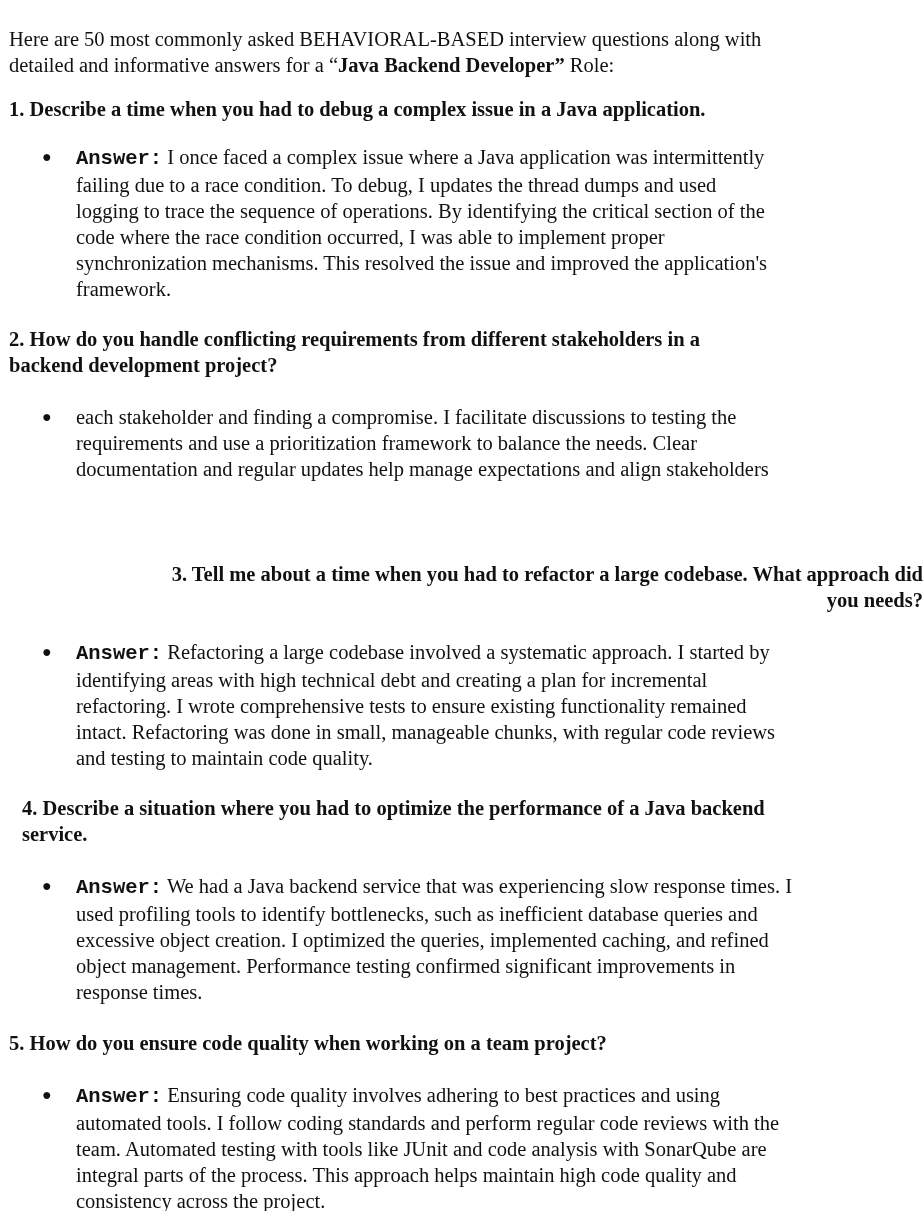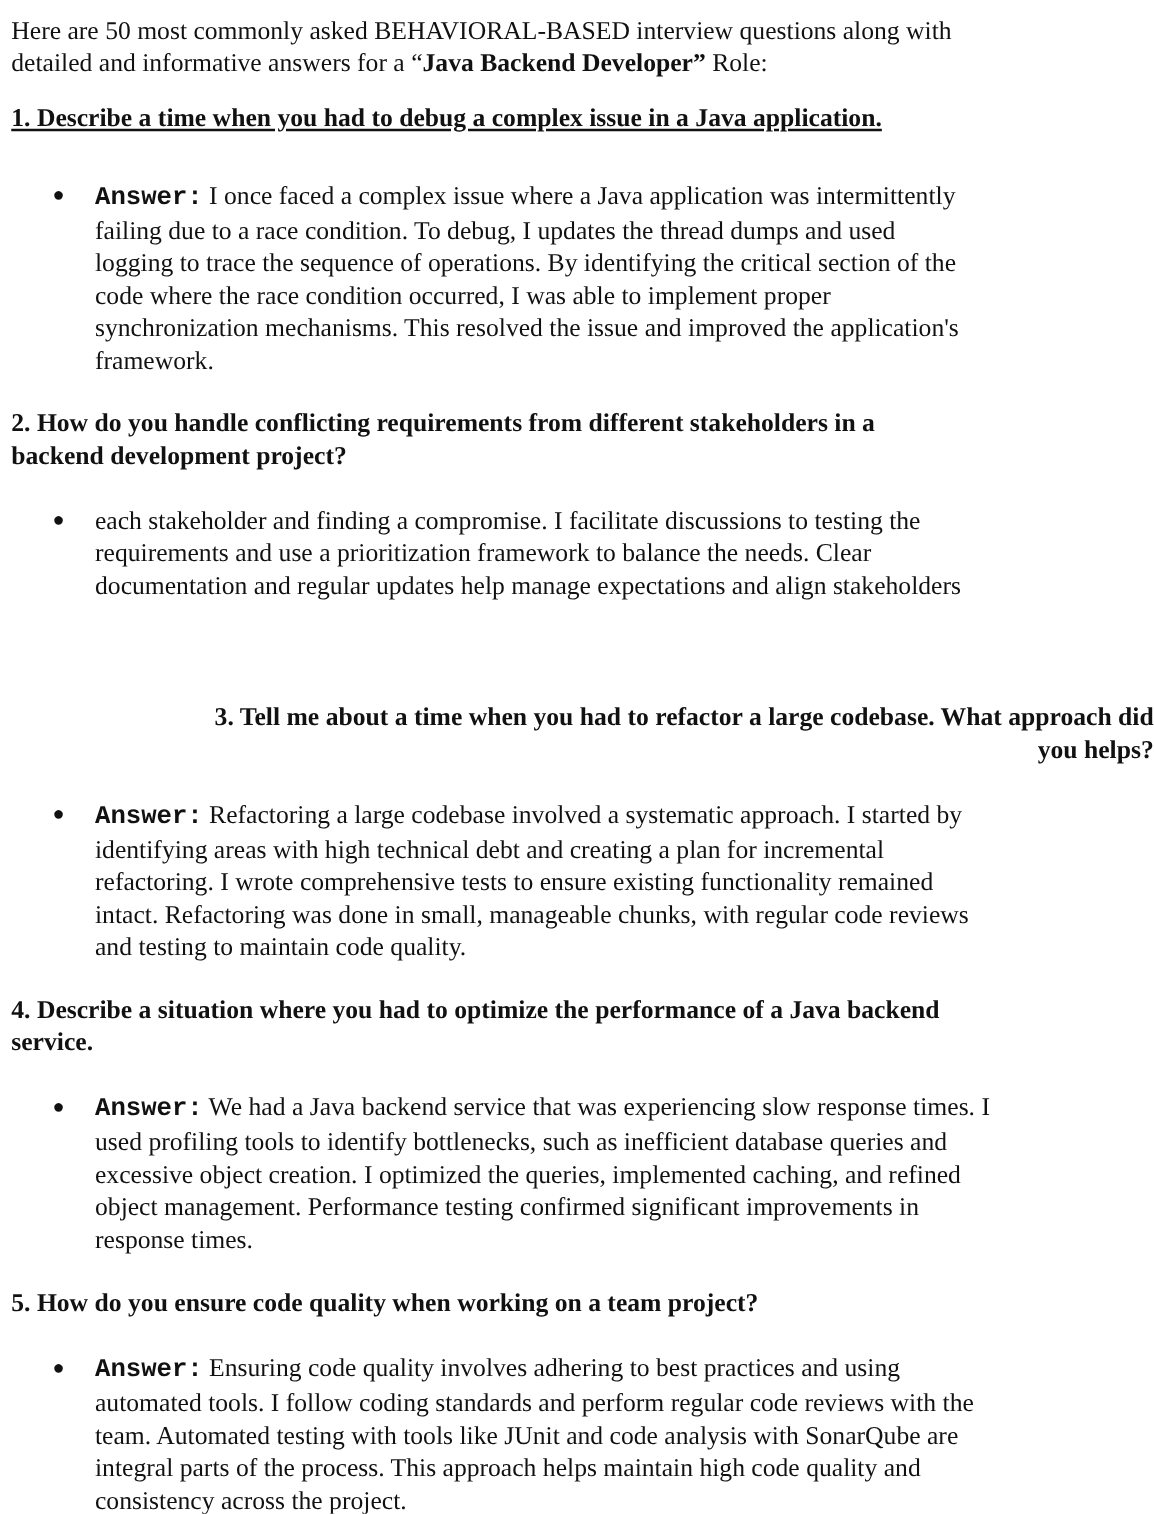--- a/index.html
+++ b/index.html
@@ -18,28 +18,28 @@
   .ans .bullet { position: absolute; left: 33px; top: 0; font-size: 16px; }
   .ans .line { display: block; white-space: nowrap; }
   .ans b { font-weight: bold; font-family: Liberation Mono, monospace; }
   .block { position: absolute; left: 9px; right: 0; }
 </style>
 </head>
 <body>
 
 <div class="page">
 
-  <div class="block" style="top:12px;">
+  <div class="block" style="top:26px;">
     <p class="intro">
       <span class="line">Here are 50 most commonly asked BEHAVIORAL-BASED interview questions along with</span>
       <span class="line"><span>detailed and informative answers for a “</span><b>Java Backend Developer”</b><span> Role:</span></span>
     </p>
   </div>
 
-  <div class="block" style="top:82px;text-decoration:underline;">
+  <div class="block" style="top:96px;">
     <p class="q">
       <span class="line">1. Describe a time when you had to debug a complex issue in a Java application.</span>
     </p>
   </div>
   <div class="block" style="top:144px;">
     <div class="ans">
       <span class="bullet">●</span>
       <span class="line"><b>Answer:</b><span> I once faced a complex issue where a Java application was intermittently</span></span>
       <span class="line">failing due to a race condition. To debug, I updates the thread dumps and used</span>
       <span class="line">logging to trace the sequence of operations. By identifying the critical section of the</span>
@@ -60,35 +60,35 @@
       <span class="bullet">●</span>
       <span class="line">each stakeholder and finding a compromise. I facilitate discussions to testing the</span>
       <span class="line">requirements and use a prioritization framework to balance the needs. Clear</span>
       <span class="line">documentation and regular updates help manage expectations and align stakeholders</span>
     </div>
   </div>
 
   <div class="block" style="top:561px;text-align:right;">
     <p class="q">
       <span class="line">3. Tell me about a time when you had to refactor a large codebase. What approach did</span>
-      <span class="line">you helps?</span>
+      <span class="line">you needs?</span>
     </p>
   </div>
   <div class="block" style="top:639px;">
     <div class="ans">
       <span class="bullet">●</span>
       <span class="line"><b>Answer:</b><span> Refactoring a large codebase involved a systematic approach. I started by</span></span>
       <span class="line">identifying areas with high technical debt and creating a plan for incremental</span>
       <span class="line">refactoring. I wrote comprehensive tests to ensure existing functionality remained</span>
       <span class="line">intact. Refactoring was done in small, manageable chunks, with regular code reviews</span>
       <span class="line">and testing to maintain code quality.</span>
     </div>
   </div>
 
-  <div class="block" style="top:795px;">
+  <div class="block" style="top:795px;margin-left:13px;">
     <p class="q">
       <span class="line">4. Describe a situation where you had to optimize the performance of a Java backend</span>
       <span class="line">service.</span>
     </p>
   </div>
   <div class="block" style="top:873px;">
     <div class="ans">
       <span class="bullet">●</span>
       <span class="line"><b>Answer:</b><span> We had a Java backend service that was experiencing slow response times. I</span></span>
       <span class="line">used profiling tools to identify bottlenecks, such as inefficient database queries and</span>

